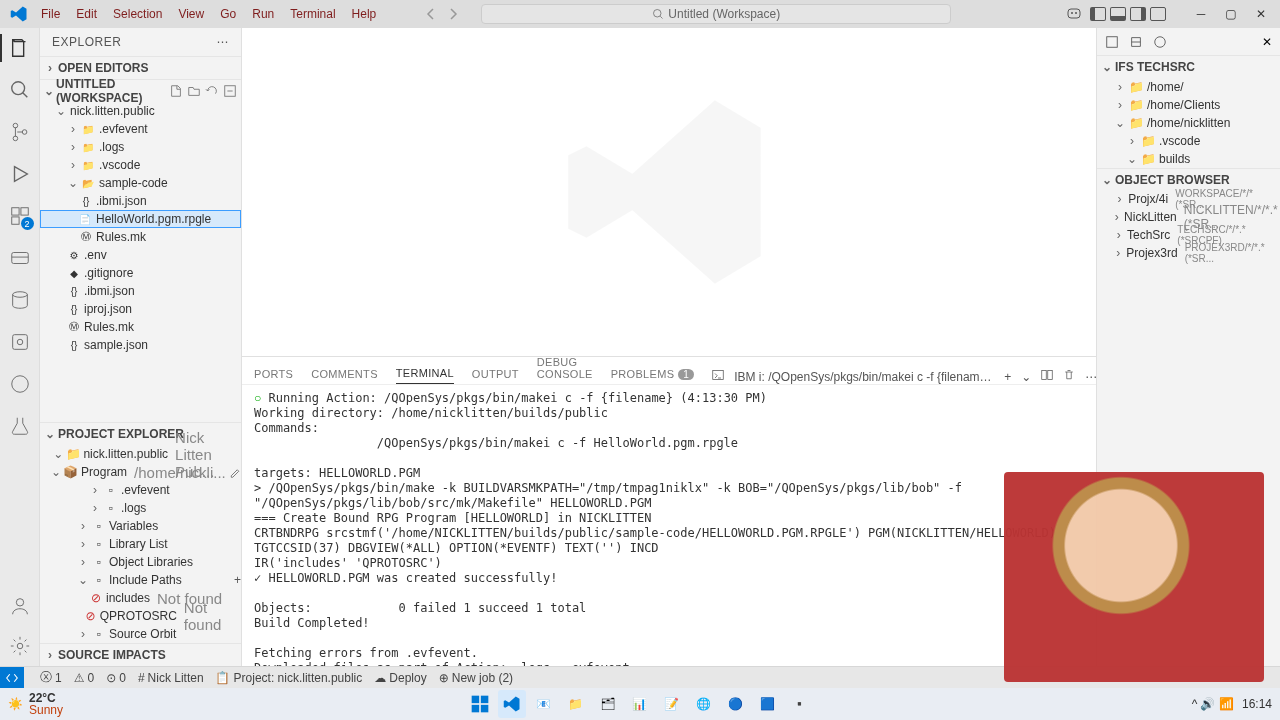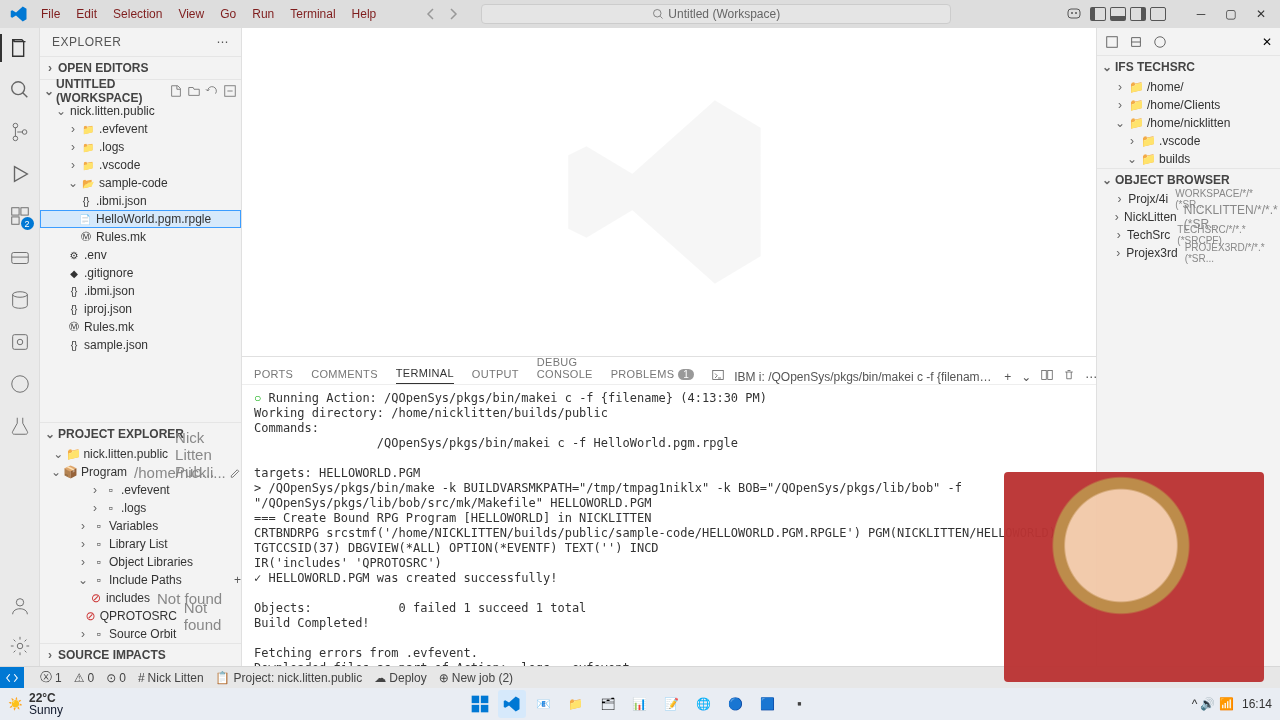--- a/index.html
+++ b/index.html
@@ -572,21 +572,21 @@
   <span class="sb-item">📋 <span>Project: nick.litten.public</span></span>
   <span class="sb-item">☁ <span>Deploy</span></span>
   <span class="sb-item">⊕ <span>New job (2)</span></span>
 </div>
 
 <div class="taskbar">
   <div class="weather">
     <span>☀️</span>
     <div>
       <div style="font-weight:600">22°C</div>
-      <div style="color:#0f172a">Sunny</div>
+      <div style="color:#c2410c">Sunny</div>
     </div>
   </div>
   <div class="task-center">
     <span class="task-icon">
         <svg width="20" height="20" viewBox="0 0 24 24">
           <rect x="2" y="2" width="9" height="9" fill="#0078d4"></rect>
           <rect x="13" y="2" width="9" height="9" fill="#0078d4"></rect>
           <rect x="2" y="13" width="9" height="9" fill="#0078d4"></rect>
           <rect x="13" y="13" width="9" height="9" fill="#0078d4"></rect>
         </svg>

